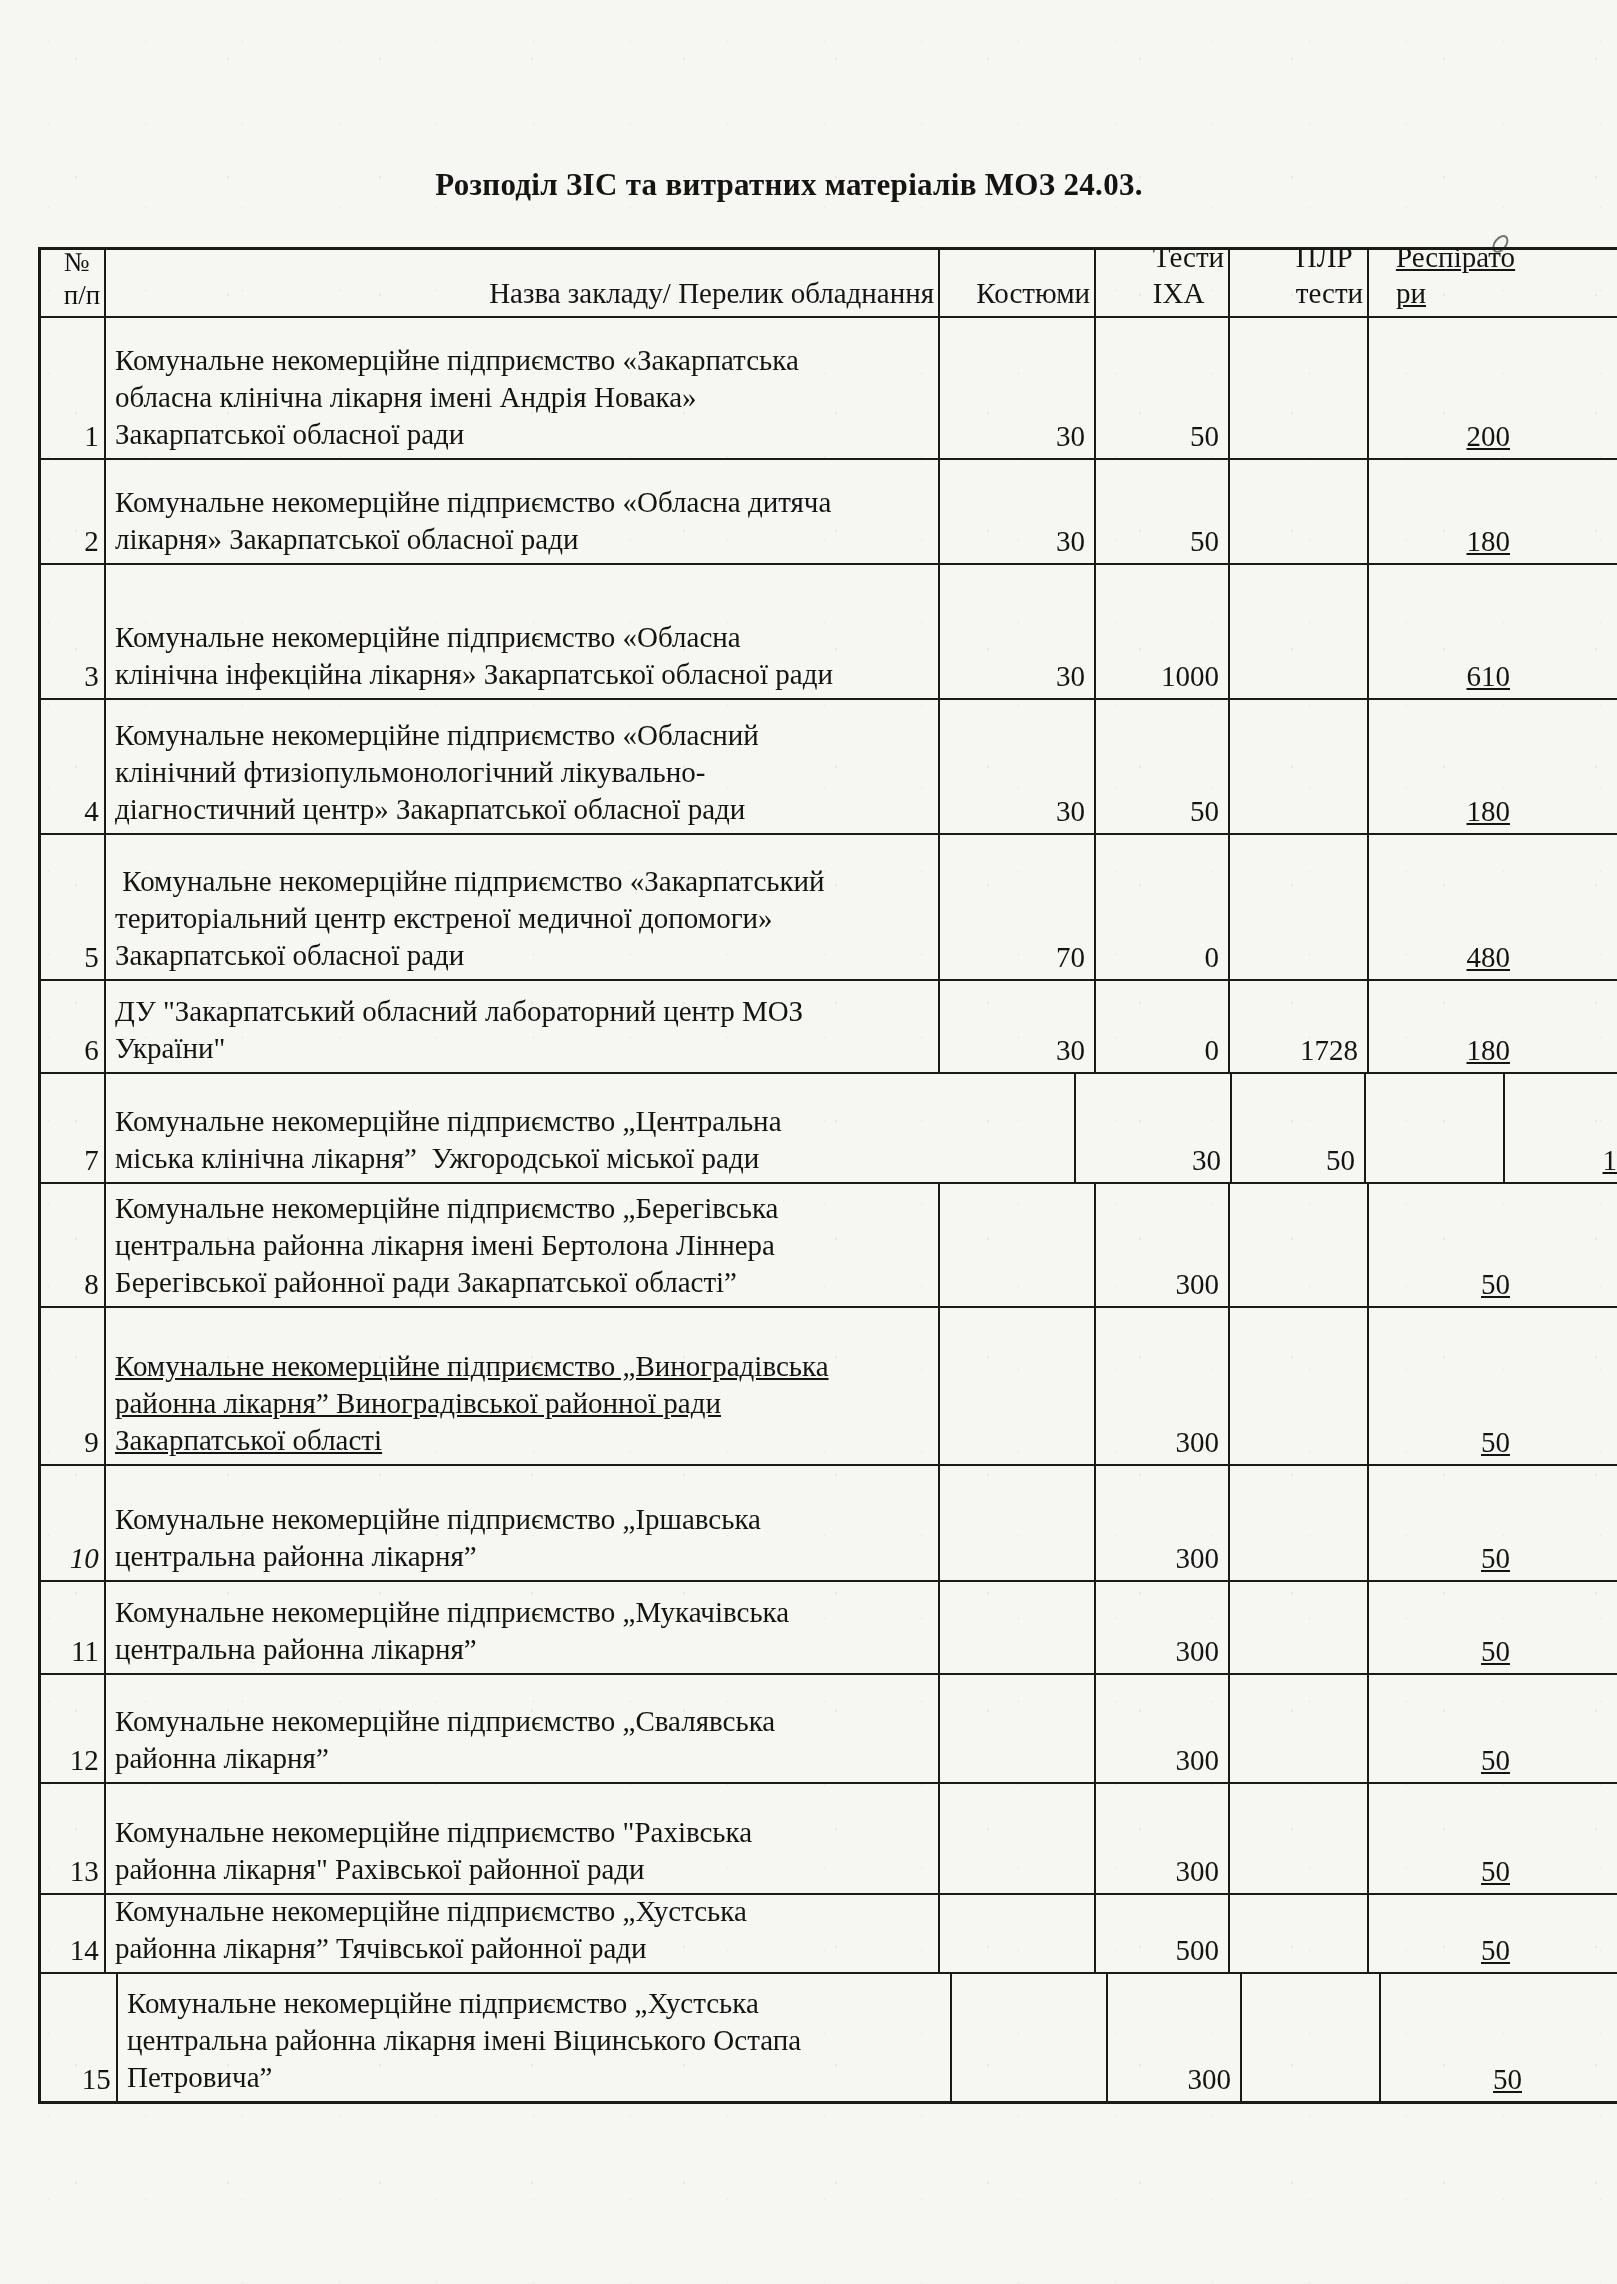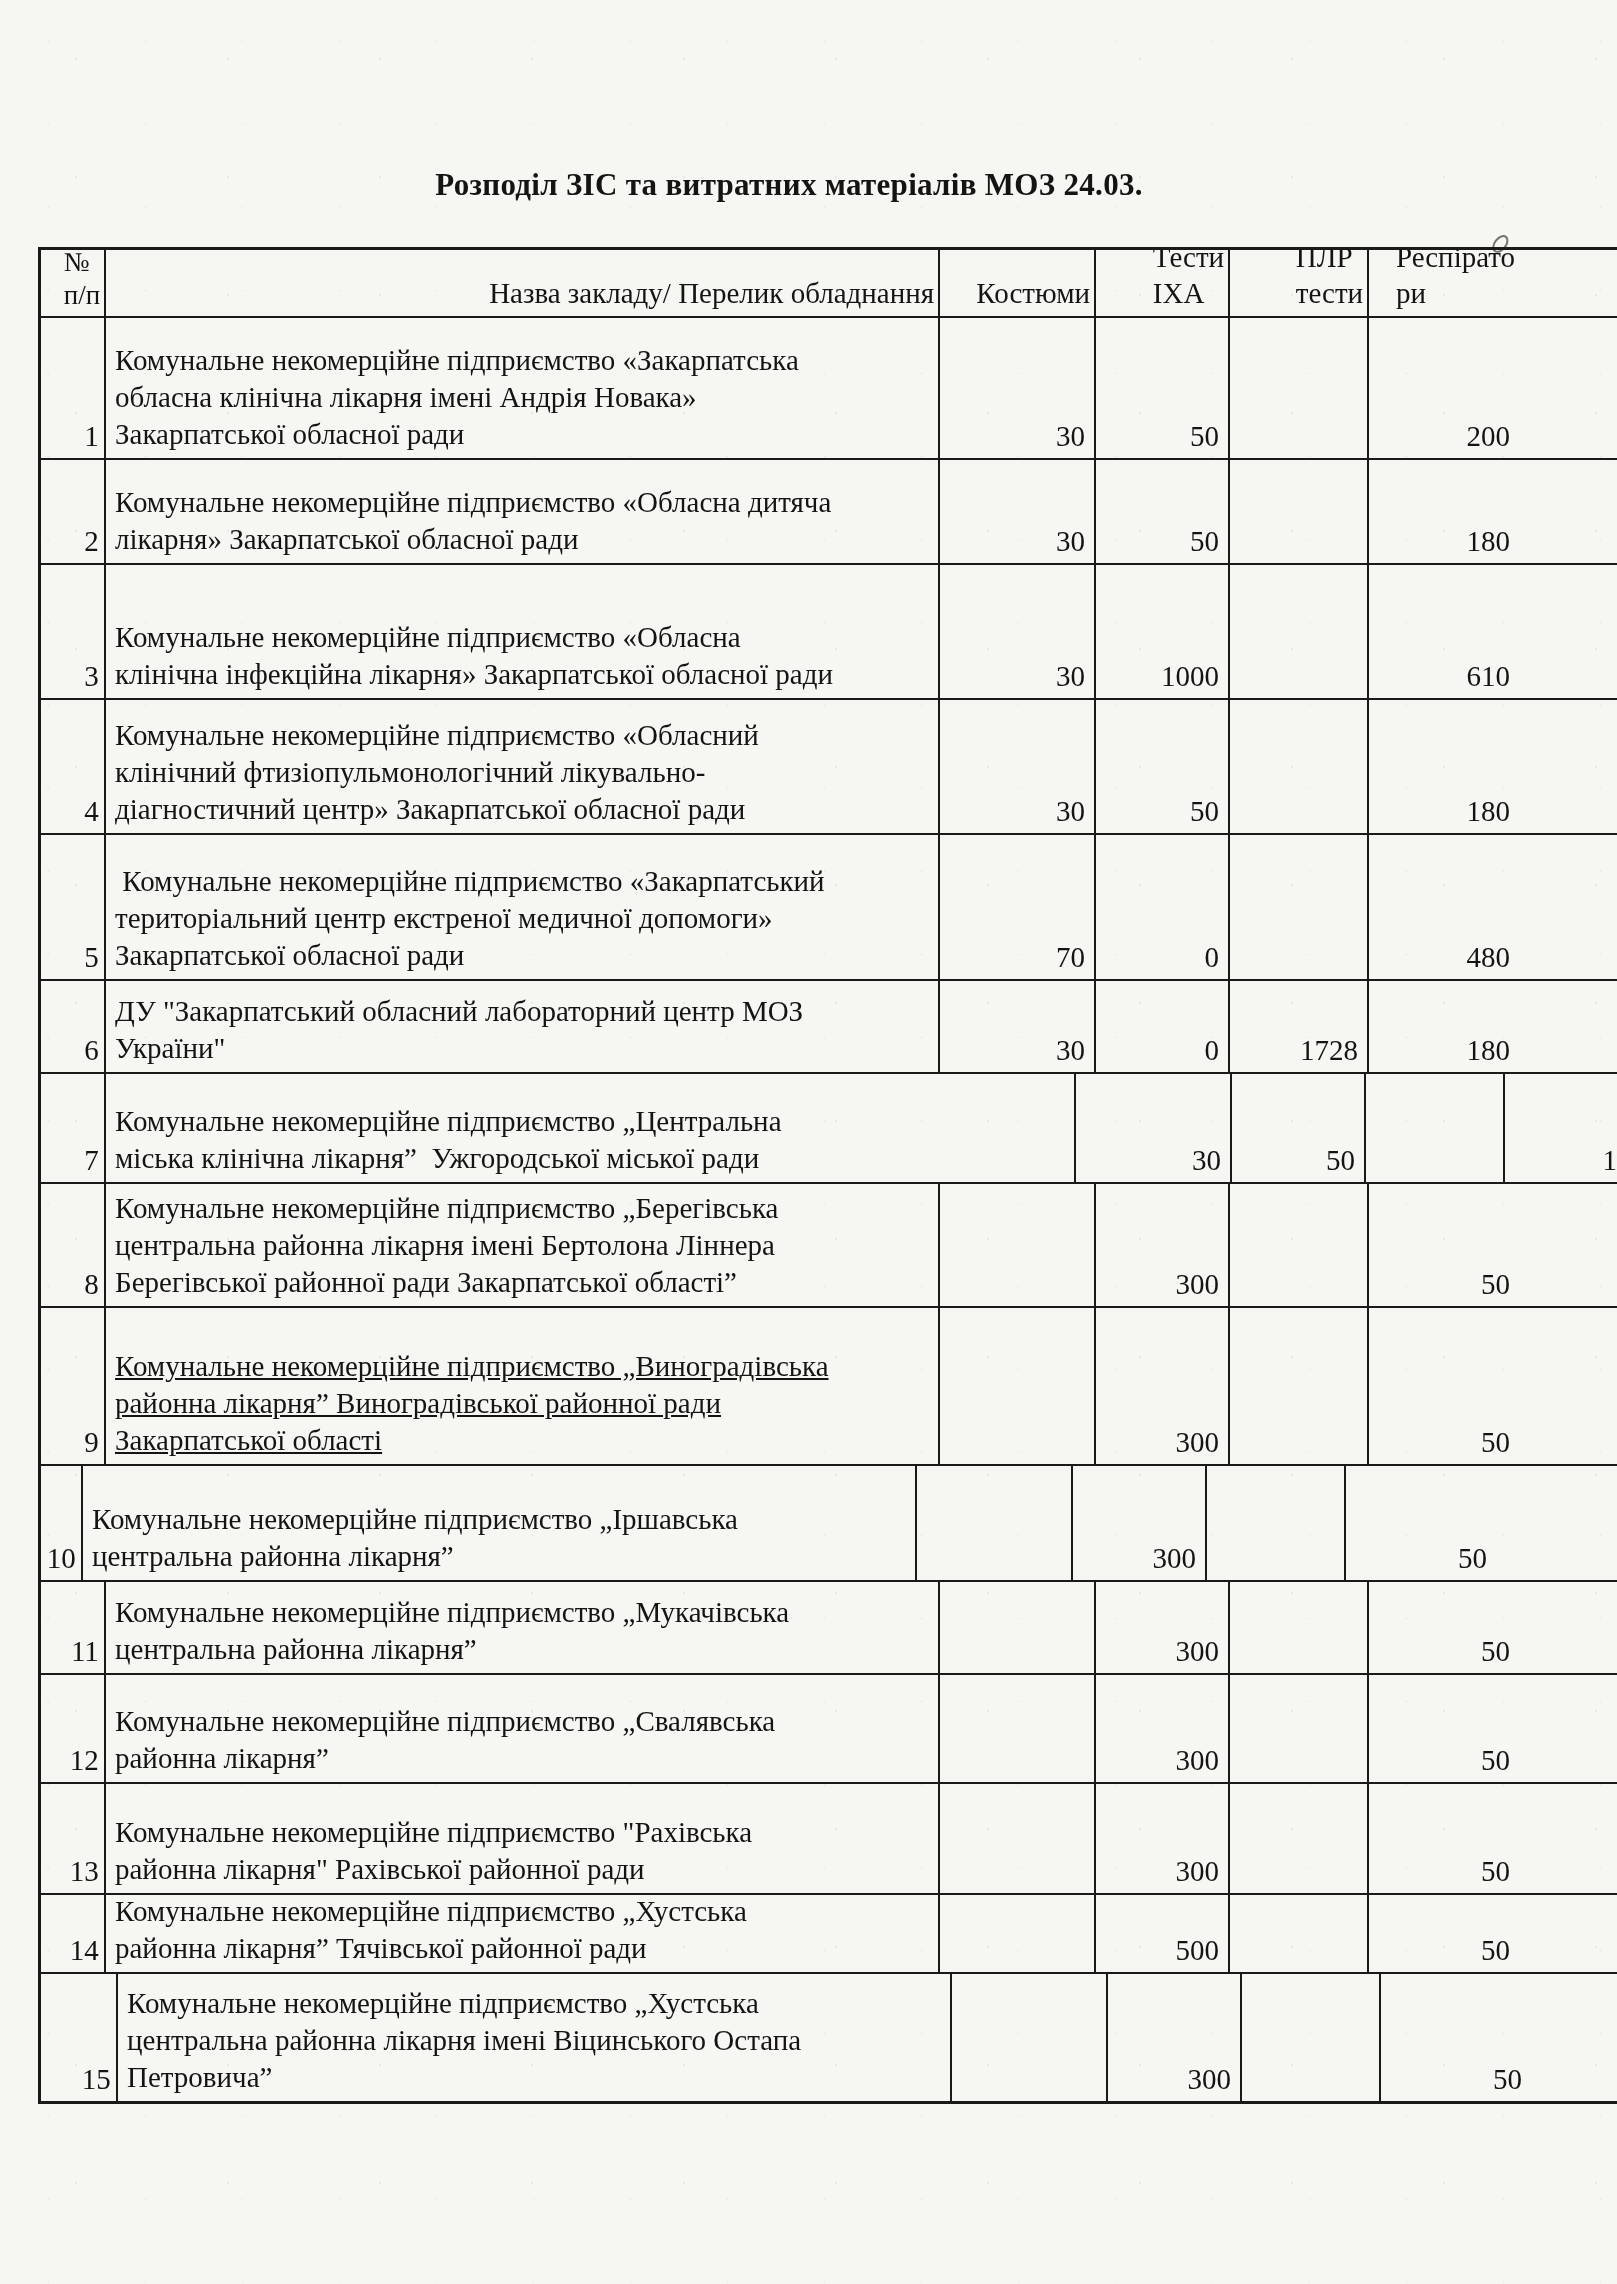--- a/index.html
+++ b/index.html
@@ -58,21 +58,21 @@
     border-bottom: 2.6px solid #1b1a18;
   }
   .row:last-child { border-bottom: none; }
   .cell {
     box-sizing: border-box;
     border-right: 2.6px solid #1b1a18;
     display: flex;
     align-items: flex-end;
     overflow: hidden;
   }
-  .cell:last-child { border-right: none; }
+  .cell:last-child { border-right: none; text-decoration: underline; }
 
   .hcell {
     flex-direction: column;
     justify-content: flex-end;
     font-size: 29px;
     line-height: 36px;
     padding: 0 3.9px 5.2px 7.8px;
     white-space: pre-wrap;
   }
   .hcell.h-num { line-height: 33px; font-size: 27px; padding-left: 9px; padding-bottom: 3.9px; }
@@ -193,21 +193,21 @@
         <div class="cell c-num" style="width: 65px;">9</div>
         <div class="cell c-name" style="width: 834px; text-decoration: underline;">Комунальне некомерційне підприємство „Виноградівська
 районна лікарня” Виноградівської районної ради
 Закарпатської області</div>
         <div class="cell c-val" style="width: 156px;"></div>
         <div class="cell c-val" style="width: 134px;">300</div>
         <div class="cell c-val" style="width: 139px;"></div>
         <div class="cell c-val" style="width: 150px;">50</div>
       </div>
       <div class="row" style="height: 114px;">
-        <div class="cell c-num" style="width: 42px;">10</div>
+        <div class="cell c-num" style="width: 65px; font-style: italic;">10</div>
         <div class="cell c-name" style="width: 834px;">Комунальне некомерційне підприємство „Іршавська
 центральна районна лікарня”</div>
         <div class="cell c-val" style="width: 156px;"></div>
         <div class="cell c-val" style="width: 134px;">300</div>
         <div class="cell c-val" style="width: 139px;"></div>
         <div class="cell c-val" style="width: 150px;">50</div>
       </div>
       <div class="row" style="height: 91px;">
         <div class="cell c-num" style="width: 65px;">11</div>
         <div class="cell c-name" style="width: 834px;">Комунальне некомерційне підприємство „Мукачівська

